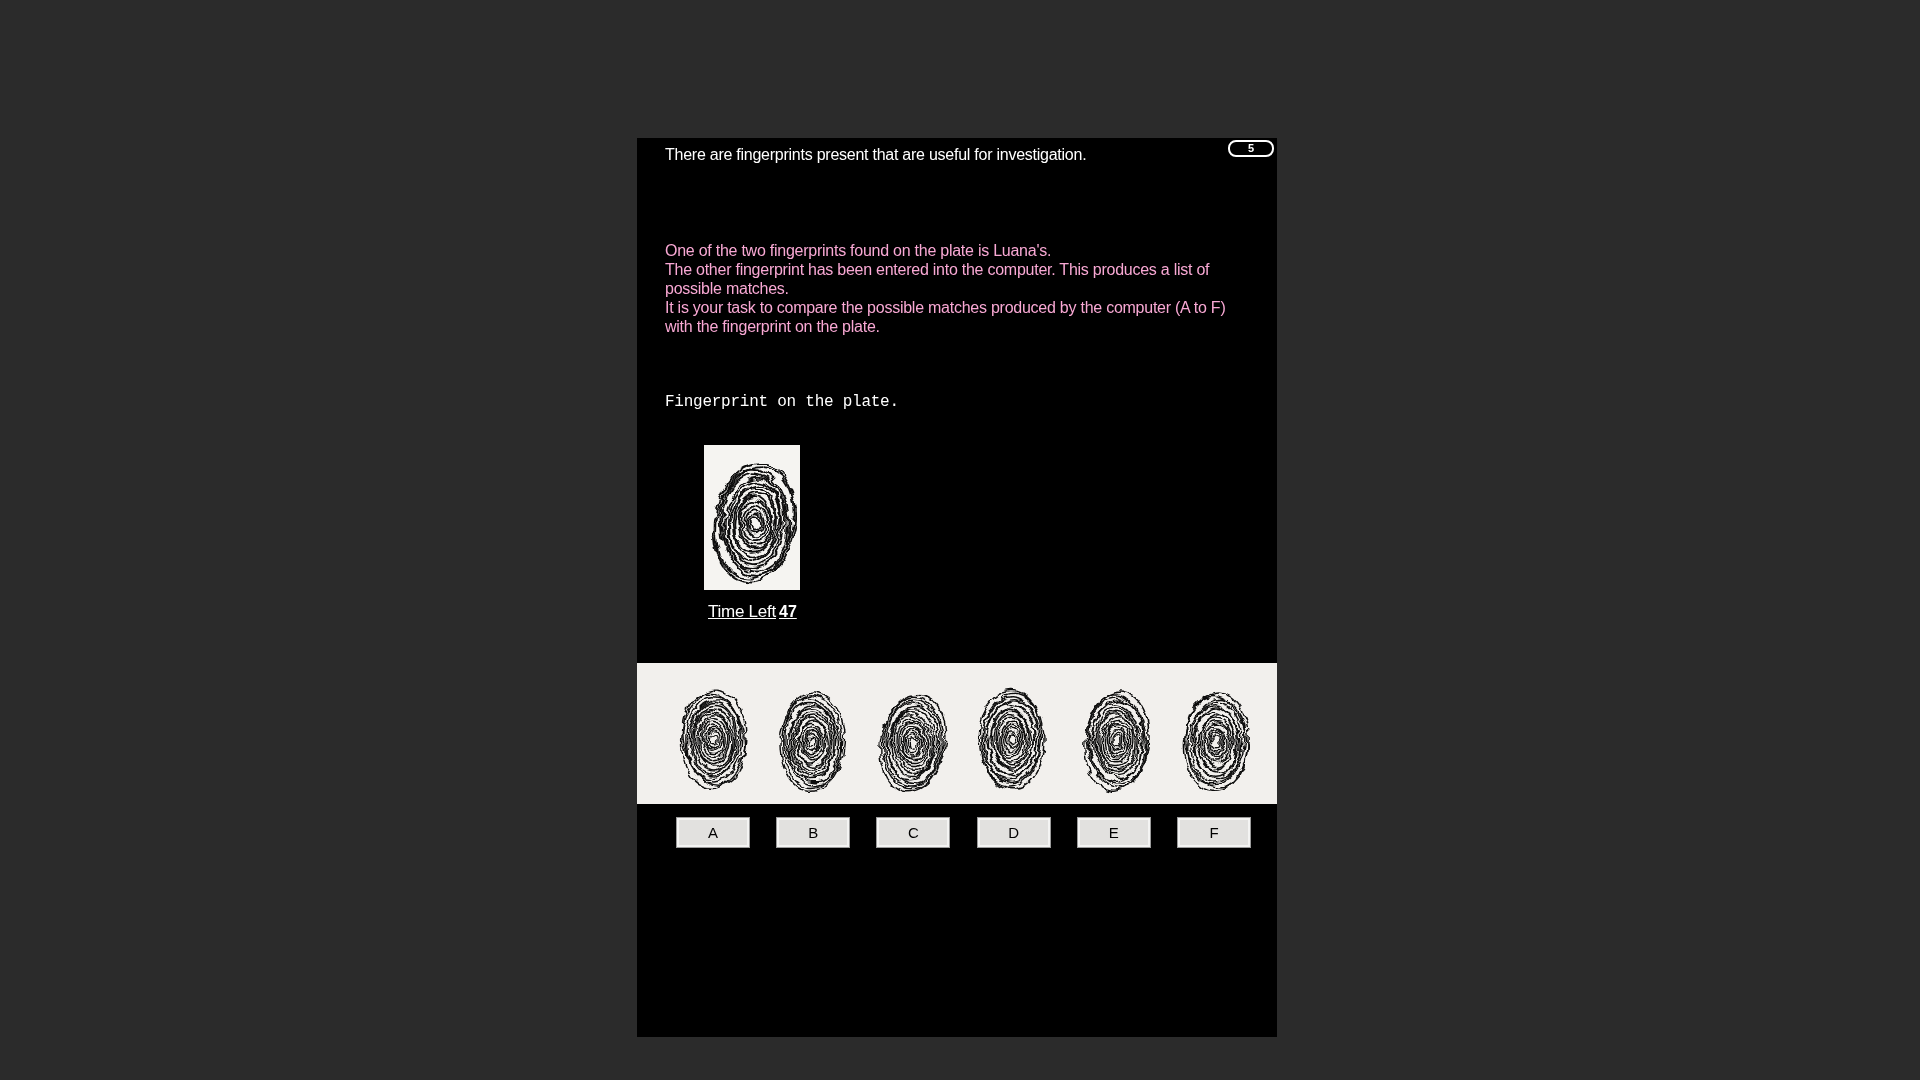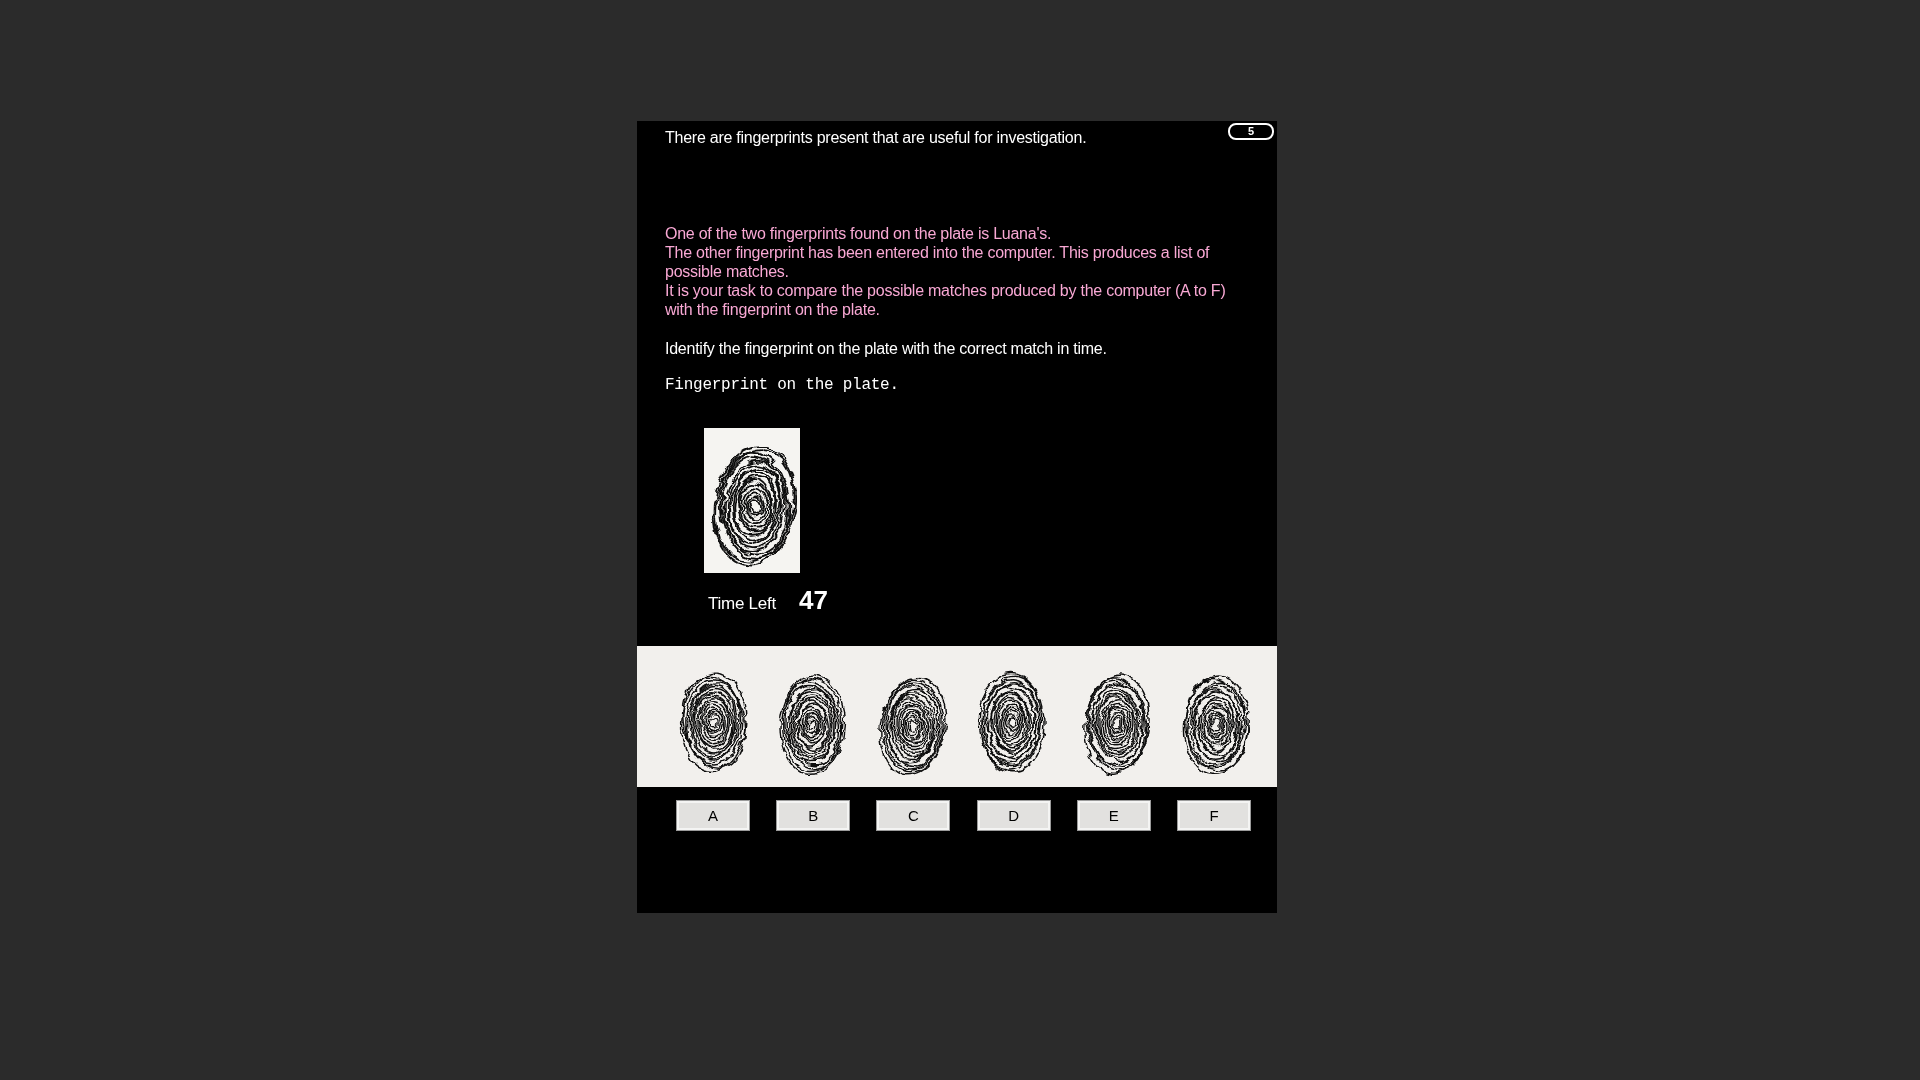--- a/index.html
+++ b/index.html
@@ -3,21 +3,21 @@
 <meta charset="utf-8">
 <style>
   html,body{margin:0;padding:0;}
   body{
     width:1920px;height:1080px;overflow:hidden;
     background:var(--bg,#2b2b2b);
     font-family:"Liberation Sans","DejaVu Sans",sans-serif;
   }
   .screen{position:absolute;inset:0;background:var(--bg,#2b2b2b);}
   .panel{
-    position:absolute;left:637px;top:121px;width:640px;height:792px;
+    position:absolute;left:637px;top:138px;width:640px;height:899px;
     background:var(--panel-bg,#000);color:#fff;
   }
   .instruction{
     position:absolute;left:28px;top:7px;width:580px;
     font-size:16px;line-height:19px;letter-spacing:-0.25px;color:#fff;
   }
   .level-badge{
     position:absolute;left:591px;top:2px;width:42px;height:13px;
     border:2px solid #fff;border-radius:8px;background:#000;color:#fff;
     font-size:11px;font-weight:700;line-height:13px;text-align:center;
@@ -35,24 +35,24 @@
     position:absolute;left:28px;top:255px;width:600px;
     font-size:16px;line-height:19px;letter-spacing:-0.25px;color:#fff;font-family:Liberation Mono, monospace;
   }
   .plate-card{
     position:absolute;left:67px;top:307px;width:96px;height:145px;
     background:var(--card-bg,#f5f4f1);
   }
   .plate-card .fp{position:absolute;left:3px;top:4px;width:90px;height:137px;}
   .fp svg{display:block;width:100%;height:100%;}
   .timer{
-    position:absolute;left:71px;top:464px;display:flex;align-items:baseline;gap:23px;
+    position:absolute;left:71px;top:464px;display:flex;align-items:baseline;gap:3px;text-decoration:underline;
   }
   .timer-label{font-size:17px;letter-spacing:-0.25px;color:#fff;}
-  .timer-value{font-size:26px;font-weight:700;color:#fff;}
+  .timer-value{font-size:16px;font-weight:700;color:#fff;}
   .strip{
     position:absolute;left:0;top:525px;width:640px;height:141px;
     background:var(--strip-bg,#f2f0ed);
   }
   .print-cell{position:absolute;top:19px;width:72px;height:112px;}
   .buttons-row{position:absolute;left:0;top:679px;width:640px;height:31px;}
   .match-btn{
     position:absolute;top:0;width:74px;height:31px;
     background:var(--button-face,#e2e1df);
     border:1px solid var(--button-border,#9b9b9b);
@@ -70,21 +70,20 @@
     <div class="instruction">There are fingerprints present that are useful for investigation.</div>
 
     <div class="level-badge">5</div>
 
     <div class="briefing">One of the two fingerprints found on the plate is Luana's.
 The other fingerprint has been entered into the computer. This produces a list of
 possible matches.
 It is your task to compare the possible matches produced by the computer (A to F)
 with the fingerprint on the plate.</div>
 
-    <div class="identify">Identify the fingerprint on the plate with the correct match in time.</div>
 
     <div class="plate-caption">Fingerprint on the plate.</div>
 
     <div class="plate-card">
       <div class="fp">
           <svg viewBox="0 0 100 150" preserveAspectRatio="none" width="100%" height="100%">
             <defs>
               <filter id="fpf9" x="-20%" y="-10%" width="140%" height="120%">
                 <feTurbulence type="fractalNoise" baseFrequency="0.055 0.09" numOctaves="2" seed="42"></feTurbulence>
                 <feDisplacementMap in="SourceGraphic" scale="10" xChannelSelector="R" yChannelSelector="G"></feDisplacementMap>

